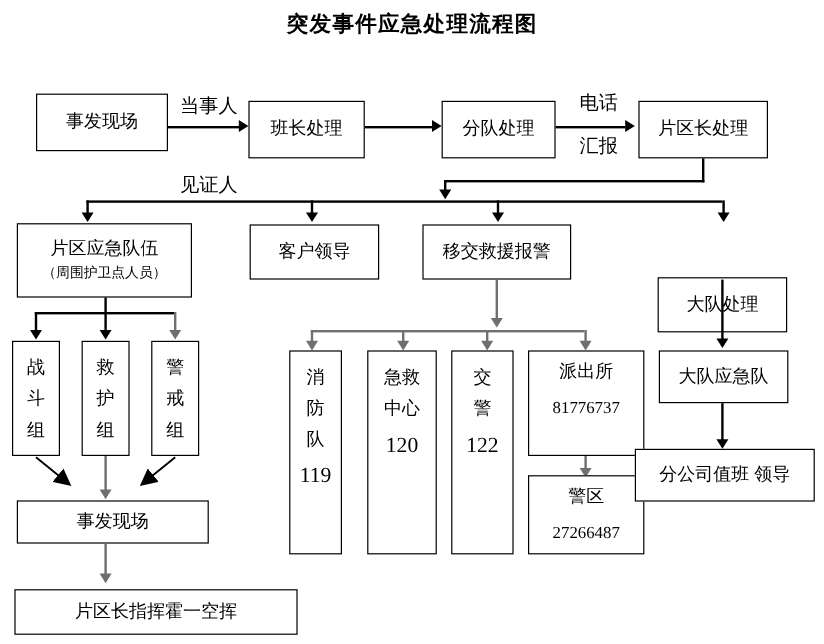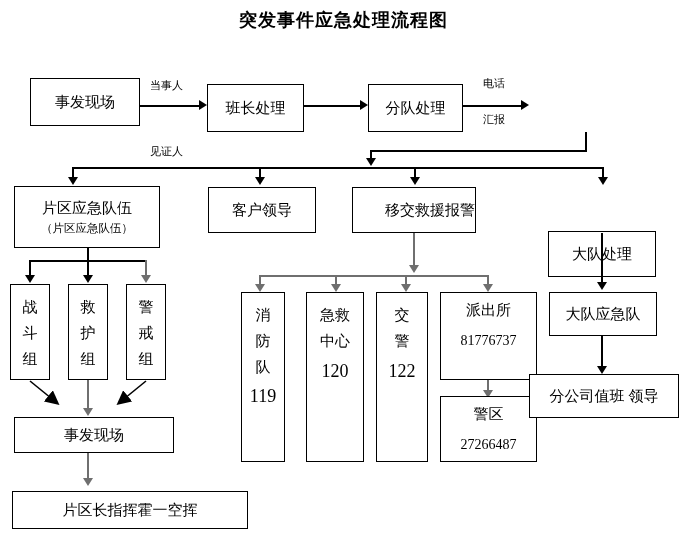--- a/index.html
+++ b/index.html
@@ -96,21 +96,21 @@
     border-top: 8px solid #000000;
   }
   .arrow-d.gray { border-top-color: #6f6f6f; }
   .arrow-r {
     border-top: 5px solid transparent;
     border-bottom: 5px solid transparent;
     border-left: 8px solid #000000;
   }
   .edgelabel {
     position: absolute;
-    font-size: 11px;
+    font-size: 16px;
     color: #000000;
     white-space: nowrap;
     font-family: "Liberation Sans", "DejaVu Sans", sans-serif;
   }
   .diag {
     position: absolute;
     overflow: visible;
   }
 </style>
 </head>
@@ -125,20 +125,23 @@
   </div>
 
   <div class="box" style="left:207px; top:84px; width:97px; height:48px;">
     <span>班长处理</span>
   </div>
 
   <div class="box" style="left:368px; top:84px; width:95px; height:48px;">
     <span>分队处理</span>
   </div>
 
+  <div class="box" style="left:532px; top:84px; width:108px; height:48px;">
+    <span>片区长处理</span>
+  </div>
 
   <div class="h" style="left:140px; top:105px; width:60px;"></div>
   <div class="arrow-r" style="left:199px; top:100px;"></div>
   <div class="edgelabel" style="left:150px; top:78px;">当事人</div>
   <div class="edgelabel" style="left:150px; top:110px;margin-top:34px;">见证人</div>
 
   <div class="h" style="left:304px; top:105px; width:57px;"></div>
   <div class="arrow-r" style="left:360px; top:100px;"></div>
 
   <div class="h" style="left:463px; top:105px; width:58px;"></div>
@@ -160,28 +163,28 @@
   <div class="arrow-d" style="left:255px; top:177px;"></div>
 
   <div class="v" style="left:414px; top:167px; height:13px;"></div>
   <div class="arrow-d" style="left:410px; top:177px;"></div>
 
   <div class="v" style="left:602px; top:167px; height:13px;"></div>
   <div class="arrow-d" style="left:598px; top:177px;"></div>
 
   <div class="box" style="left:14px; top:186px; width:146px; height:62px;">
     <span>片区应急队伍</span>
-    <span class="sub">（片区应急队伍）</span>
+    <span class="sub">（周围护卫点人员）</span>
   </div>
 
   <div class="box" style="left:208px; top:187px; width:108px; height:46px;">
     <span>客户领导</span>
   </div>
 
-  <div class="box" style="left:352px; top:187px; width:124px; height:46px;align-items:flex-end;">
+  <div class="box" style="left:352px; top:187px; width:124px; height:46px;">
     <span>移交救援报警</span>
   </div>
 
   <div class="box" style="left:548px; top:187px; width:108px; height:46px;margin-top:44px;">
     <span>大队处理</span>
   </div>
 
   <div class="h" style="left:29px; top:260px; width:116px;"></div>
   <div class="v" style="left:29px; top:260px; height:18px;"></div>
   <div class="arrow-d" style="left:25px; top:275px;"></div>

